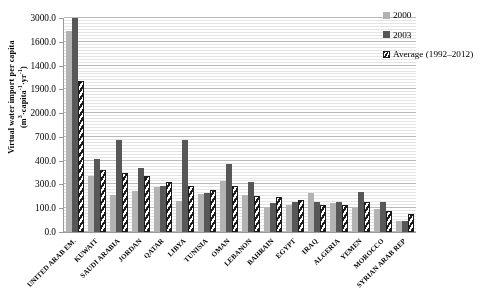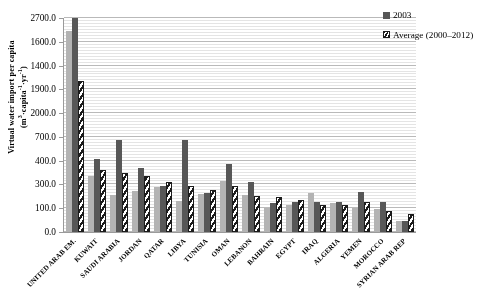--- a/index.html
+++ b/index.html
@@ -79,21 +79,21 @@
   <div id="y-labels">
       <span style="top: 232px;">0.0</span>
       <span style="top: 208.222px;">100.0</span>
       <span style="top: 184.444px;">300.0</span>
       <span style="top: 160.667px;">400.0</span>
       <span style="top: 136.889px;">700.0</span>
       <span style="top: 113.111px;">2000.0</span>
       <span style="top: 89.3333px;">1900.0</span>
       <span style="top: 65.5556px;">1400.0</span>
       <span style="top: 41.7778px;">1600.0</span>
-      <span style="top: 18px;">2700.0</span>
+      <span style="top: 18px;">3000.0</span>
     </div>
   <div id="y-ticks" style="position:absolute;left:0;top:0;width:70px;height:250px;">
       <i style="top: 232px;"></i>
       <i style="top: 208.222px;"></i>
       <i style="top: 184.444px;"></i>
       <i style="top: 160.667px;"></i>
       <i style="top: 136.889px;"></i>
       <i style="top: 113.111px;"></i>
       <i style="top: 89.3333px;"></i>
       <i style="top: 65.5556px;"></i>
@@ -287,21 +287,25 @@
       <div class="xlab" style="left: 292px; top: 237px; transform: rotate(-45deg) translateX(-100%); transform-origin: left top;">EGYPT</div>
       <div class="xlab" style="left: 314px; top: 237px; transform: rotate(-45deg) translateX(-100%); transform-origin: left top;">IRAQ</div>
       <div class="xlab" style="left: 336px; top: 237px; transform: rotate(-45deg) translateX(-100%); transform-origin: left top;">ALGERIA</div>
       <div class="xlab" style="left: 358px; top: 237px; transform: rotate(-45deg) translateX(-100%); transform-origin: left top;">YEMEN</div>
       <div class="xlab" style="left: 380px; top: 237px; transform: rotate(-45deg) translateX(-100%); transform-origin: left top;">MOROCCO</div>
       <div class="xlab" style="left: 402px; top: 237px; transform: rotate(-45deg) translateX(-100%); transform-origin: left top;">SYRIAN ARAB REP</div>
     </div>
 
   <div id="legend">
     <div class="lg-row">
+      <span class="sw a"></span>
+      <span class="lg-txt">2000</span>
+    </div>
+    <div class="lg-row">
       <span class="sw b"></span>
       <span class="lg-txt">2003</span>
     </div>
     <div class="lg-row">
       <span class="sw c"></span>
-      <span class="lg-txt">Average (2000–2012)</span>
+      <span class="lg-txt">Average (1992–2012)</span>
     </div>
   </div>
 </div>
 
 </body></html>

